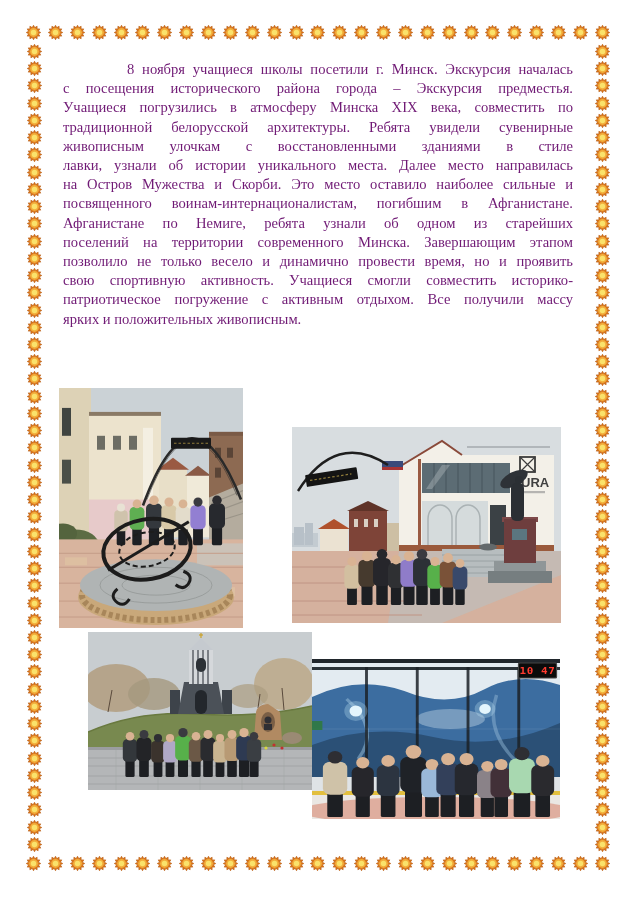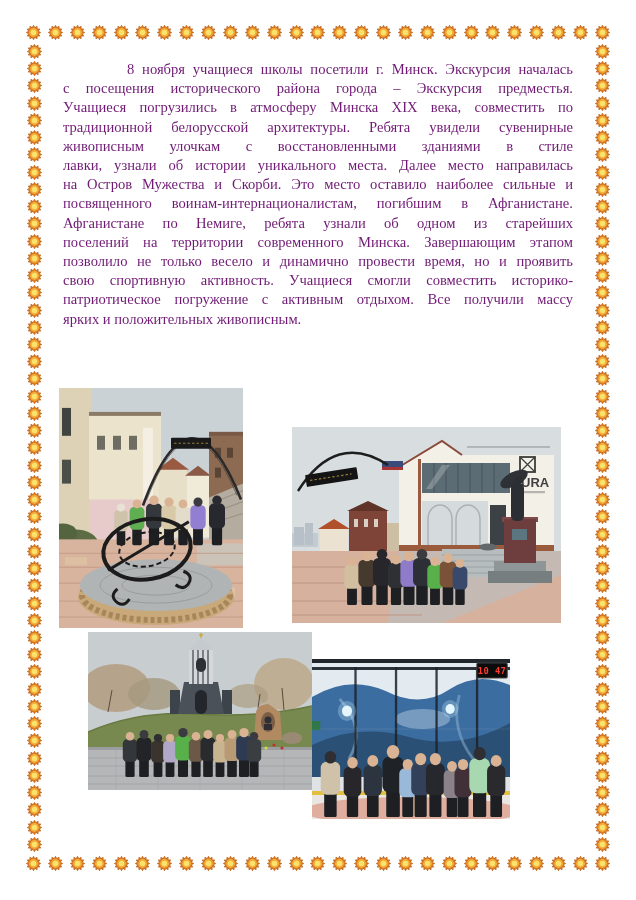--- a/index.html
+++ b/index.html
@@ -17,21 +17,21 @@
   .body-text{position:absolute;left:63px;right:63px;top:60px;font-size:14.6px;line-height:19.2px;color:#701a75;}
   .body-text div{text-align:justify;text-align-last:justify;white-space:normal;}
   .body-text div:first-child{text-indent:64px;}
   .body-text div:last-child{text-align-last:left;}
   
   figure{position:absolute;margin:0;padding:0;}
   figure svg{display:block;width:100%;height:100%;}
   #photo-street{left:59px;top:388px;width:184px;height:240px;z-index:2;}
   #photo-boutique{left:244px;top:427px;width:269px;height:196px;z-index:1;margin-left:48px;}
   #photo-memorial{left:88px;top:632px;width:224px;height:158px;}
-  #photo-icerink{left:312px;top:659px;width:198px;height:160px;}
+  #photo-icerink{left:312px;top:659px;width:248px;height:160px;}
 </style>
 </head>
 <body>
 
 <main class="page">
 
   <div class="border-strip border-top">
       <svg viewBox="0 0 16 16" class="sun">
         <polygon points="8.00,0.30 9.40,2.78 11.85,1.33 11.82,4.18 14.67,4.15 13.22,6.60 15.70,8.00 13.22,9.40 14.67,11.85 11.82,11.82 11.85,14.67 9.40,13.22 8.00,15.70 6.60,13.22 4.15,14.67 4.18,11.82 1.33,11.85 2.78,9.40 0.30,8.00 2.78,6.60 1.33,4.15 4.18,4.18 4.15,1.33 6.60,2.78" fill="#E07B1C" stroke="#B55A12" stroke-width="0.7"></polygon>
         <circle cx="8" cy="8" r="4.7" fill="#F2AE3C"></circle>

